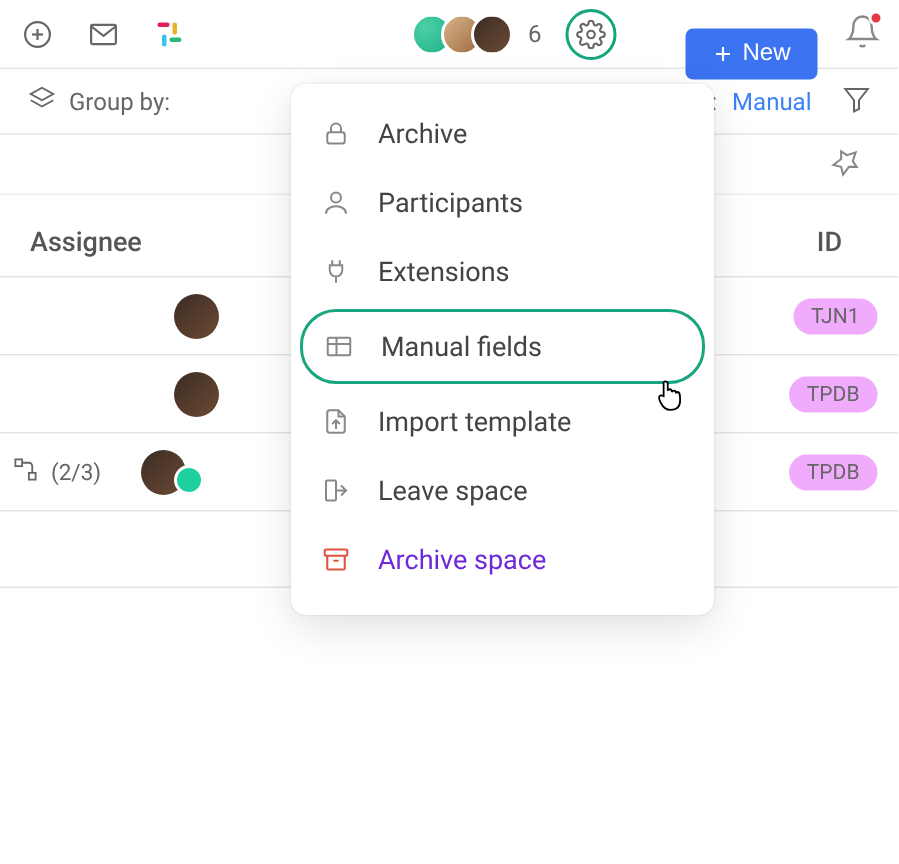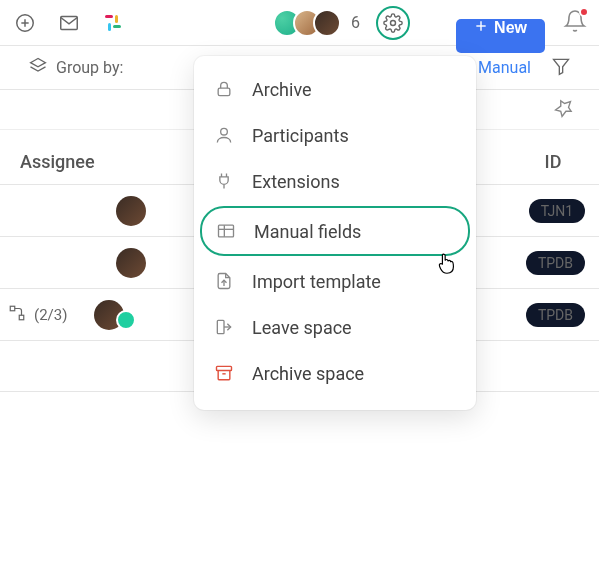--- a/index.html
+++ b/index.html
@@ -42,34 +42,34 @@
     width:34px; height:34px; border-radius:50%;
     border:2px solid #14a67f;
     display:flex; align-items:center; justify-content:center;
     color:#666;
     position:relative;
   }
   .new-btn {
     background:#3b73f0; color:#fff; border:none;
     height:34px; padding:0 18px;
     border-radius:5px;
-    font-size:16px; font-weight:700;
-    display:flex; align-items:flex-start; gap:6px;
+    font-size:16px; font-weight:400;
+    display:flex; align-items:center; gap:6px;
     margin-left:46px;
     cursor:pointer;
     margin-top:27px;
   }
   .bell-wrap { margin-left:18px; color:#888; position:relative; }
   .bell-dot { position:absolute; top:-2px; right:-2px; width:10px;height:10px;background:#e63946;border-radius:50%; border:2px solid #fff;}
 
   
   .secondary {
     height:44px;
     display:flex; align-items:center;
-    padding:0 28px;
+    padding:0 18px;
     border-bottom:1px solid #e5e5e5;
     color:#666;
     font-size:16px;
     gap:8px;
   }
   .secondary-right { margin-left:auto; display:flex; align-items:center; gap:10px;}
   .filter-area { height:40px; border-bottom:1px solid #eee; display:flex; align-items:center; padding-right:24px; justify-content:flex-end; color:#888;}
 
   
   .thead {
@@ -92,21 +92,21 @@
     border-top:1px solid #e5e5e5;
     display:flex; align-items:center;
     padding:0 14px 0 8px;
   }
   .row .lead { display:flex; align-items:center; gap:8px; color:#666; font-size:15px; min-width:80px;}
   .row .avatar-wrap { display:flex; align-items:center; margin-left:28px;}
   .row .av-sm { width:30px; height:30px; border-radius:50%; background:linear-gradient(135deg,#3a2c24 0%, #6d4a34 100%); }
   .row .av-dot { width:20px;height:20px;border-radius:50%; background:#1fcfa0; margin-left:-8px; border:2px solid #fff; align-self:flex-end;}
   .row-spacer { flex:1; }
   .badge {
-    background:#0f172a; color:#666;
+    background:#f0abfc; color:#666;
     border-radius:14px;
     padding:4px 12px;
     font-size:14px;
     min-width:56px; 
   }
 
   
   .dropdown {
     position:absolute;
     top:56px;
@@ -129,21 +129,21 @@
     position:relative;
   }
   .dd-item .dd-icon { width:24px; display:flex; align-items:center; justify-content:center; color:#888;}
   .dd-item.highlight {
     border:2.5px solid #17a67f;
     border-radius:24px;
     margin:2px 6px;
     padding:0 12px;
     height:50px;
   }
-  .dd-item.danger { color:#404040; }
+  .dd-item.danger { color:#6d28d9; }
   .dd-item.danger .dd-icon { color:#e0513e; }
   .cursor {
     position:absolute;
     left:436px; top:252px;
     z-index:60;
     pointer-events:none;
   }
 
   
   .slack-glyph {

